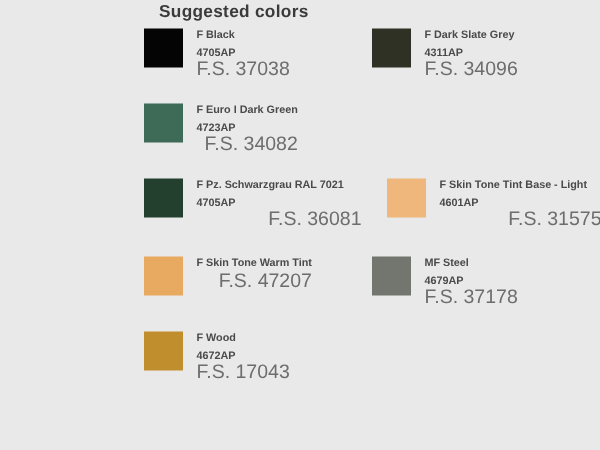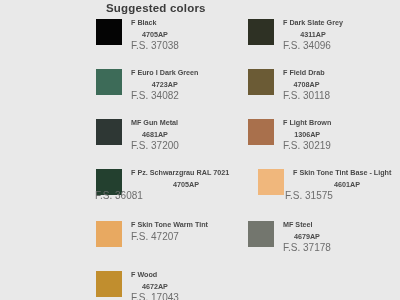--- a/index.html
+++ b/index.html
@@ -69,27 +69,27 @@
     color: #4a4a4a;
     line-height: 10.5px;
     white-space: nowrap;
   }
   .ccode {
     font-size: 7.2px;
     font-weight: bold;
     color: #4a4a4a;
     line-height: 11px;
     white-space: nowrap;
-    text-align: center;
   }
   .cfs {
-    font-size: 10px;
+    font-size: 13px;
     color: #6d6d6d;
     line-height: 11px;
     white-space: nowrap;
+    text-align: right;
   }
   
   .row.tall { height: 52px; gap: 17px; }
 </style>
 </head>
 <body style="background: rgb(233, 233, 233);">
 
 <div id="panel" style="background: rgb(233, 233, 233);">
 
   <div id="panel-title">Suggested colors</div>
@@ -117,48 +117,22 @@
 
     <div class="row">
       <div class="cell">
         <div class="swatch" style="background:#3d6b58"></div>
         <div class="info">
           <div class="cname">F Euro I Dark Green</div>
           <div class="ccode">4723AP</div>
           <div class="cfs">F.S. 34082</div>
         </div>
       </div>
-      <div class="cell">
-        <div class="swatch" style="background:#6b5b35"></div>
-        <div class="info">
-          <div class="cname">F Field Drab</div>
-          <div class="ccode">4708AP</div>
-          <div class="cfs">F.S. 30118</div>
-        </div>
-      </div>
     </div>
 
-    <div class="row">
-      <div class="cell">
-        <div class="swatch" style="background:#2e3734"></div>
-        <div class="info">
-          <div class="cname">MF Gun Metal</div>
-          <div class="ccode">4681AP</div>
-          <div class="cfs">F.S. 37200</div>
-        </div>
-      </div>
-      <div class="cell">
-        <div class="swatch" style="background:#a9704c"></div>
-        <div class="info">
-          <div class="cname">F Light Brown</div>
-          <div class="ccode">1306AP</div>
-          <div class="cfs">F.S. 30219</div>
-        </div>
-      </div>
-    </div>
 
     <div class="row tall">
       <div class="cell">
         <div class="swatch" style="background:#23402f"></div>
         <div class="info" style="margin-left:9px;width:110px">
           <div class="cname" style="white-space:normal">F Pz. Schwarzgrau RAL 7021</div>
           <div class="ccode">4705AP</div>
           <div class="cfs" style="margin-left:-36px">F.S. 36081</div>
         </div>
       </div>

